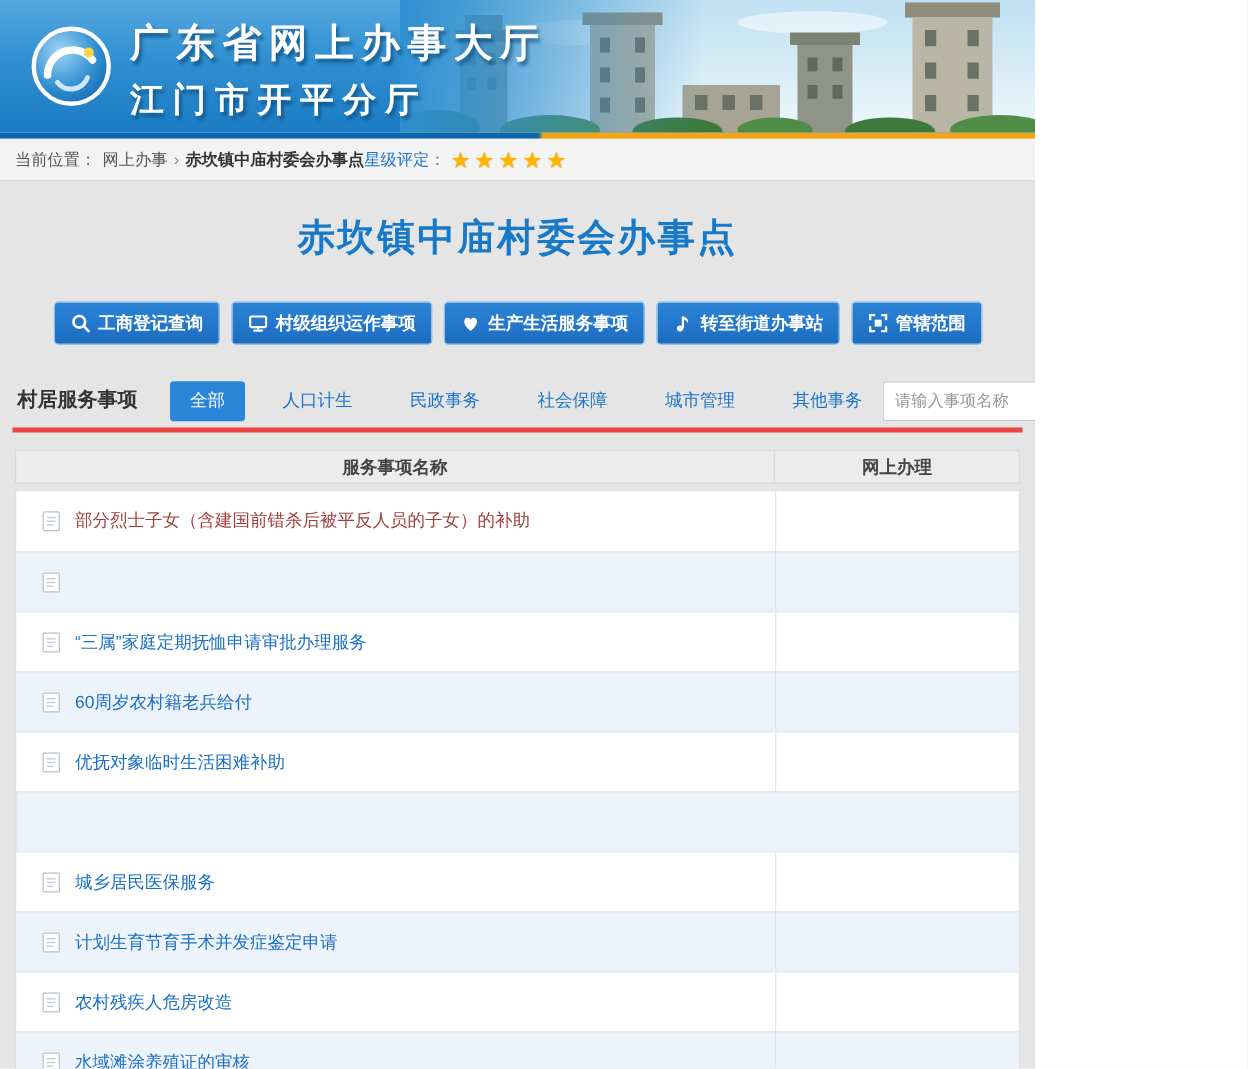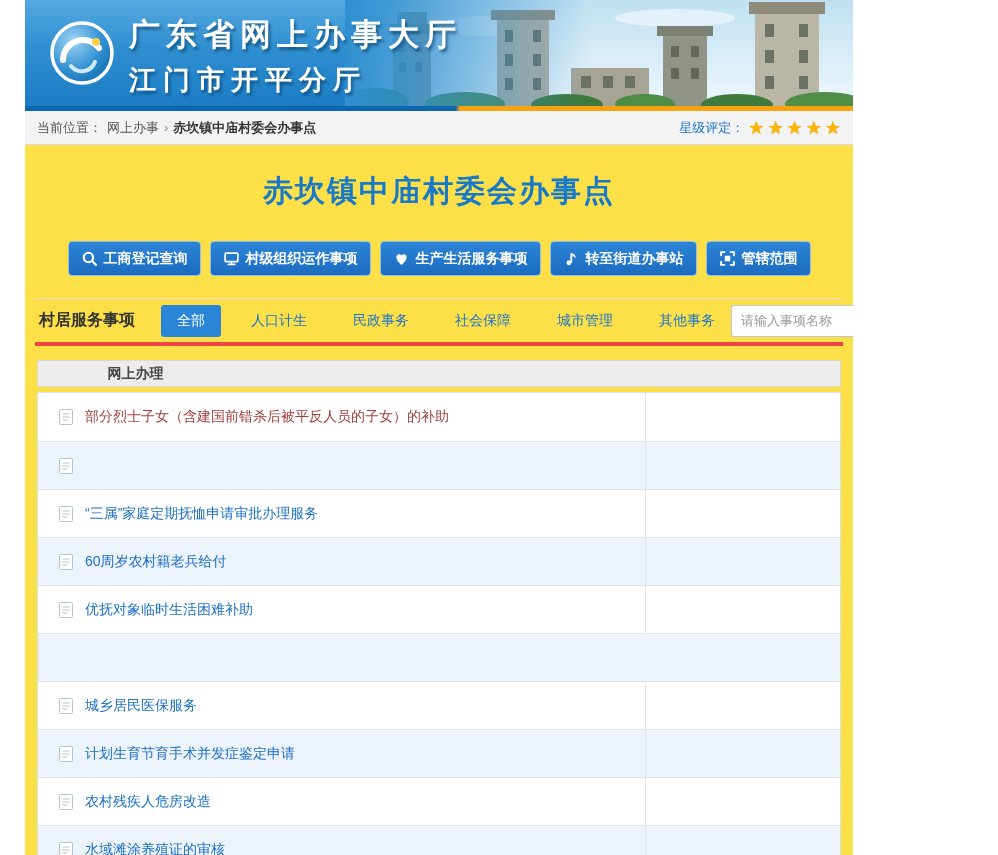--- a/index.html
+++ b/index.html
@@ -1,31 +1,31 @@
 <!DOCTYPE html>
 <html><head>
 <meta charset="utf-8">
 <style>
   * { margin:0; padding:0; box-sizing:border-box; }
   html,body { background:#ffffff; }
   body { font-family:"Liberation Sans","DejaVu Sans",sans-serif; width:998px; height:855px; overflow:hidden; }
-  #page { width:828px; height:855px; overflow:hidden; background:#fde047; position:relative;margin-left:25px; }
+  #page { width:828px; height:855px; overflow:hidden; background:#e5e5e5; position:relative; }
 
   
   .site-header { position:relative; height:106px; background:linear-gradient(180deg,#55a8e0 0%,#2f8fd0 45%,#1c7cc4 100%); overflow:hidden; }
   .header-photo { position:absolute; top:0; right:0; width:508px; height:106px; }
   .photo-fade { position:absolute; top:0; left:0; width:100%; height:100%; background:linear-gradient(90deg,#2f8fd0 0%,rgba(47,143,208,.85) 10%,rgba(47,143,208,0) 48%); }
   .logo-wrap { position:absolute; left:24px; top:20px; width:66px; height:66px; z-index:3; }
   .site-titles { position:absolute; left:104px; top:14px; z-index:3; color:#fff; }
   .site-titles .t1 { font-size:31px; font-weight:bold; letter-spacing:6px; text-shadow:2px 3px 3px rgba(7,61,105,.65); }
   .site-titles .t2 { font-size:27px; font-weight:bold; letter-spacing:7px; margin-top:6px; text-shadow:2px 3px 3px rgba(7,61,105,.65); }
   .header-rule { height:5px; background:linear-gradient(90deg,#0d67ae 0%,#0d67ae 52%,#f6a312 52.5%,#f6a312 100%); }
 
   
-  .crumb-bar { height:34px; background:#f3f3f3; border-bottom:1px solid #dedede; display:flex; align-items:center; justify-content:space-between; padding:0 12px; font-size:13px; color:#555; }
+  .crumb-bar { height:34px; background:#f3f3f3; border-bottom:1px solid #dedede; display:flex; align-items:center; justify-content:flex-start; padding:0 12px; font-size:13px; color:#555; }
   .crumb-left { display:flex; align-items:center; gap:5px; }
   .crumb-link { color:#555; cursor:pointer; }
   .crumb-sep { color:#888; }
   .crumb-current { color:#333; font-weight:bold; }
   .crumb-right { display:flex; align-items:center; gap:4px; }
   .rating-label { color:#1d73cb; font-size:13px; }
   .stars { display:flex; gap:3px; }
   .star { color:#ffb400; font-size:18px; line-height:1; text-shadow:0 0 1px #d88f00; }
 
   
@@ -238,20 +238,21 @@
                 <circle cx="7" cy="7" r="4.4" fill="none" stroke="#fff" stroke-width="2"></circle>
                 <line x1="10.4" y1="10.4" x2="14" y2="14" stroke="#fff" stroke-width="2" stroke-linecap="round"></line>
               </svg>
           </span>
         </button>
       </div>
     </div>
 
     <div class="svc-table">
       <div class="thead">
+        <div class="th-name">服务事项名称</div>
         <div class="th-online">网上办理</div>
       </div>
       <div class="tbody">
 
         <div class="trow">
           <div class="tcell-name">
             <span class="doc-icon">
                 <svg viewBox="0 0 16 18">
                   <rect x="1.5" y="1.5" width="13" height="15" rx="1" fill="#fff" stroke="#b9c2cc"></rect>
                   <line x1="4.5" y1="6" x2="11.5" y2="6" stroke="#c6cdd6" stroke-width="1.2"></line>

